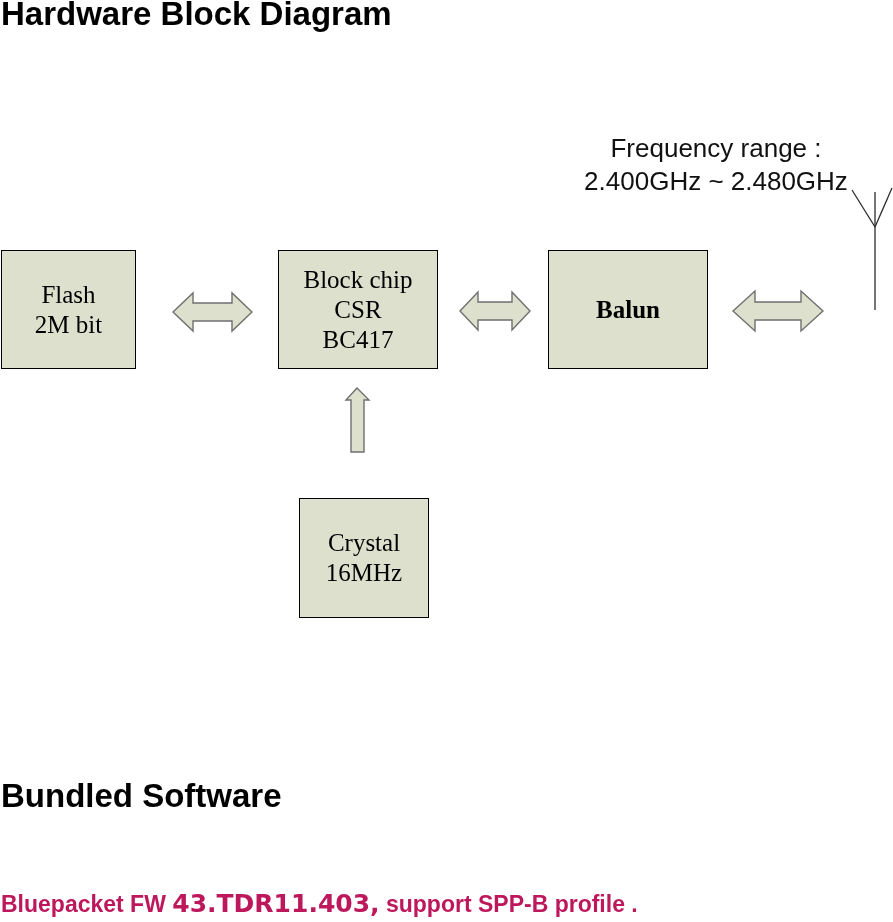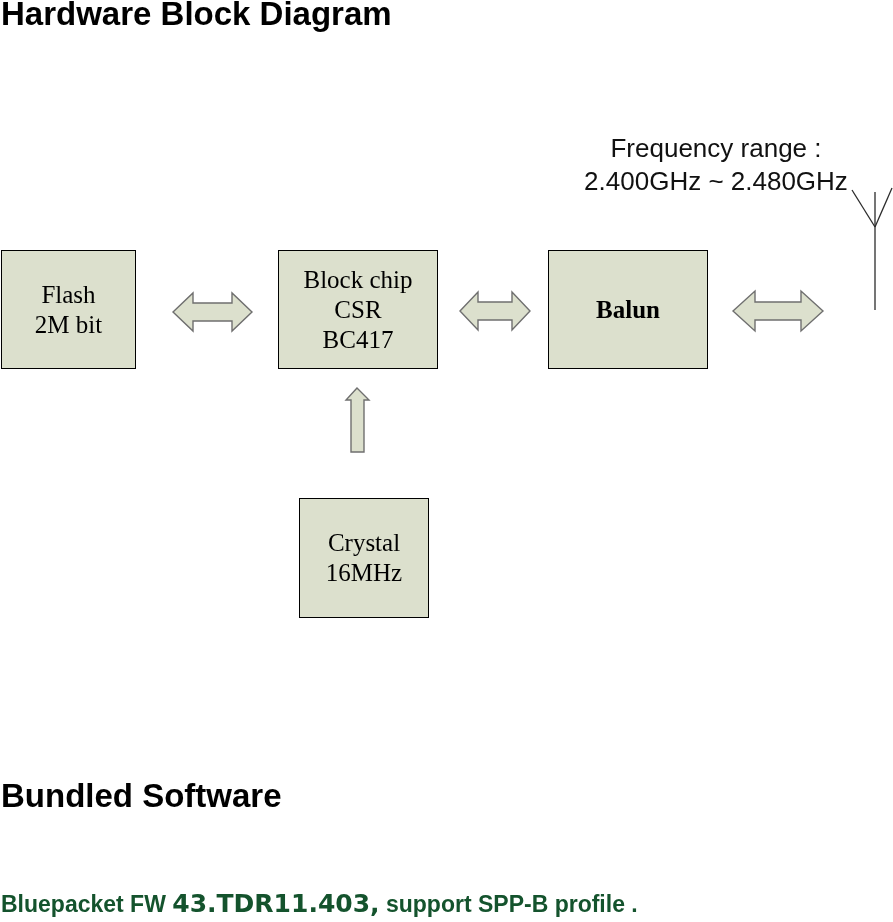--- a/index.html
+++ b/index.html
@@ -76,21 +76,21 @@
   .bundled-text {
     position: absolute;
     left: 1px;
     top: 889px;
     margin: 0;
     font-family: "Liberation Sans", sans-serif;
     font-size: 23px;
     font-weight: 700;
     line-height: 30px;
     white-space: pre;
-    color: #14532d;
+    color: #be185d;
   }
   .bundled-text .fw-version {
     font-family: "DejaVu Sans", sans-serif;
     font-size: 25px;
     font-weight: 700;
   }
 </style>
 </head>
 <body>
 

